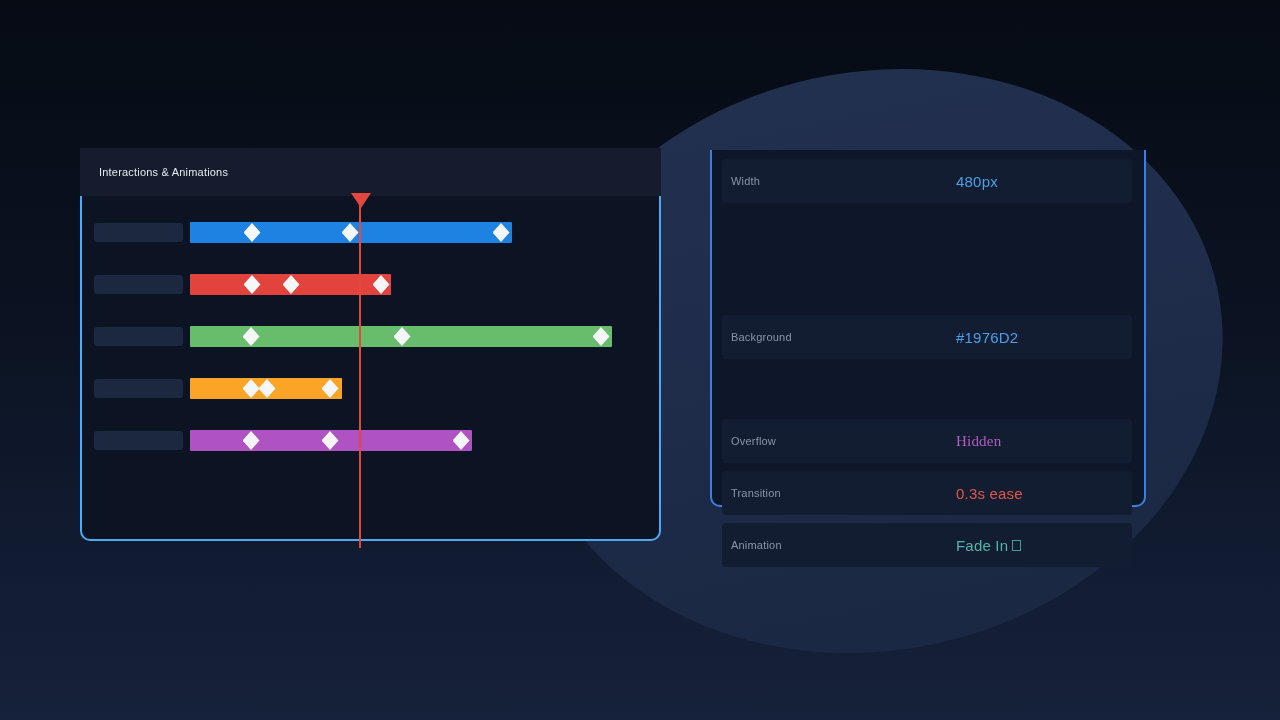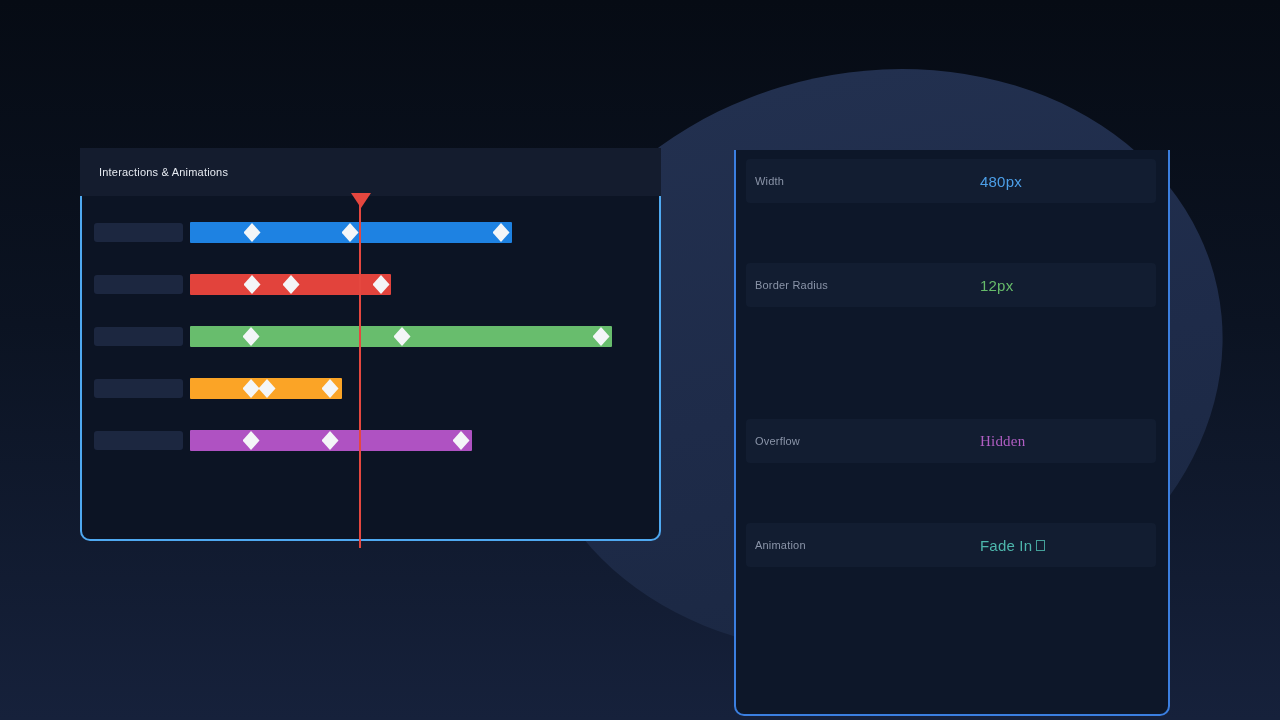--- a/index.html
+++ b/index.html
@@ -47,21 +47,21 @@
     border-top:15px solid #E5473F;
   }
   
   .pr-header{
     position:absolute;left:756px;top:99px;width:434px;height:49px;
     background:#1D2A44;z-index:2;display:flex;align-items:center;
     box-sizing:border-box;padding-left:12px;
   }
   .pr-header span{font-size:11px;color:#DCE2EB;letter-spacing:.2px;}
   .pr-body{
-    position:absolute;left:734px;top:150px;width:436px;height:566px;
+    position:absolute;left:710px;top:150px;width:436px;height:357px;
     box-sizing:border-box;
     border:2px solid #3B7FE0;border-top:none;border-radius:0 0 10px 10px;
     background:#0D1729;z-index:1;padding-left:20px;
   }
   .prop-row{
     position:absolute;left:10px;width:410px;height:44px;
     background:#121D31;border-radius:4px;
   }
   .prop-label{
     position:absolute;left:9px;top:0;height:44px;display:flex;align-items:center;
@@ -116,27 +116,31 @@
       </div>
   </div>
   <div class="playhead-line"></div>
   <div class="playhead-tri"></div>
 
   <div class="pr-body">
     <div class="prop-row" style="top:9px">
       <span class="prop-label">Width</span>
       <span class="prop-value" style="color: rgb(76, 159, 232);">480px</span>
     </div>
-    <div class="prop-row" style="top:113px">
-      <span class="prop-label">Border Radius</span>
-      <span class="prop-value" style="color: rgb(102, 187, 106);">12px</span>
+    <div class="prop-row" style="top:165px">
+      <span class="prop-label">Background</span>
+      <span class="prop-value" style="color: rgb(76, 159, 232);">#1976D2</span>
     </div>
     <div class="prop-row" style="top:269px">
       <span class="prop-label">Overflow</span>
       <span class="prop-value" style="color: rgb(176, 94, 195); font-family: Liberation Serif, serif;">Hidden</span>
+    </div>
+    <div class="prop-row" style="top:321px">
+      <span class="prop-label">Transition</span>
+      <span class="prop-value" style="color: rgb(226, 87, 73);">0.3s ease</span>
     </div>
     <div class="prop-row" style="top:373px">
       <span class="prop-label">Animation</span>
       <span class="prop-value" style="color: rgb(77, 182, 172);">
         <span>Fade In</span>
         <span class="tofu"></span>
       </span>
     </div>
   </div>
 </div>

